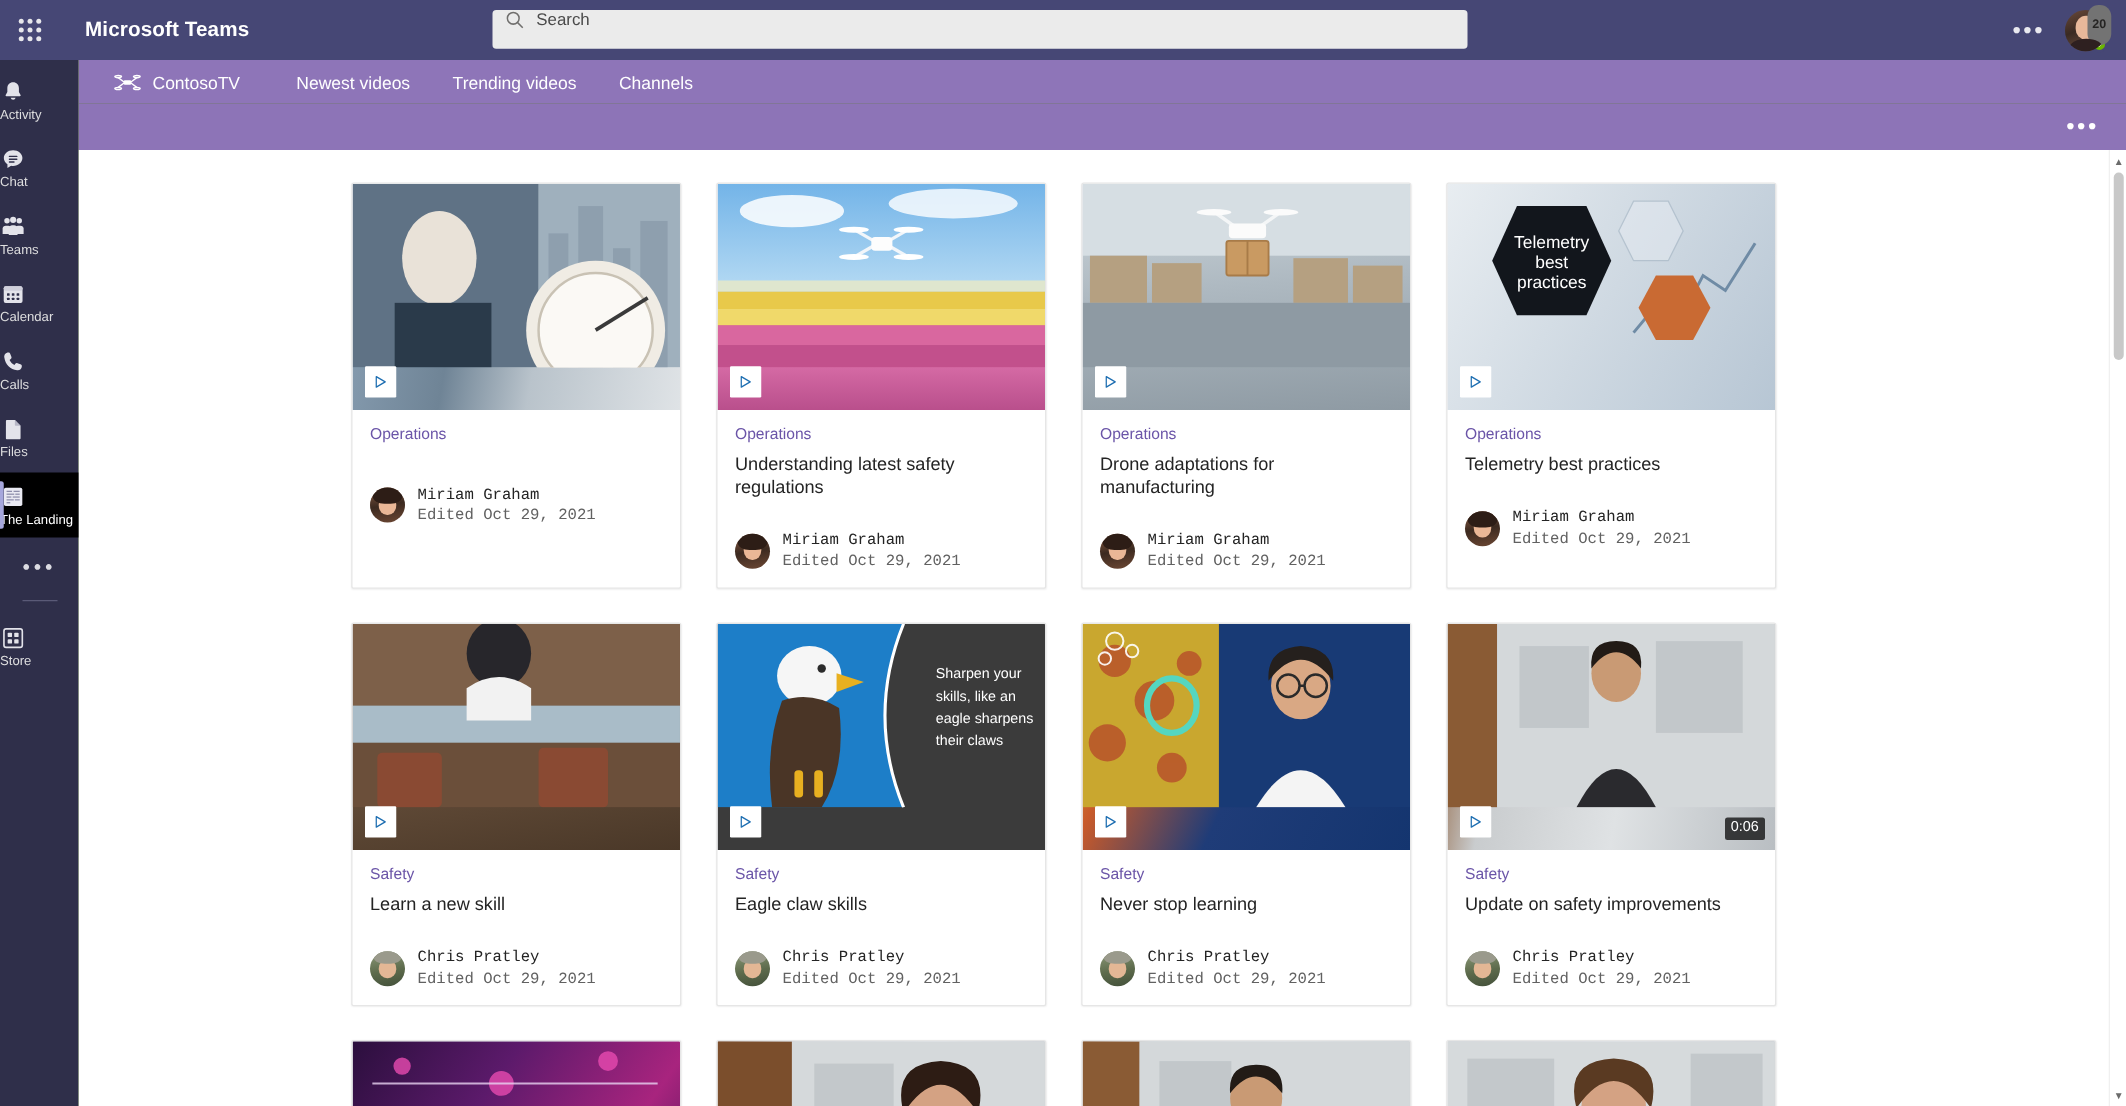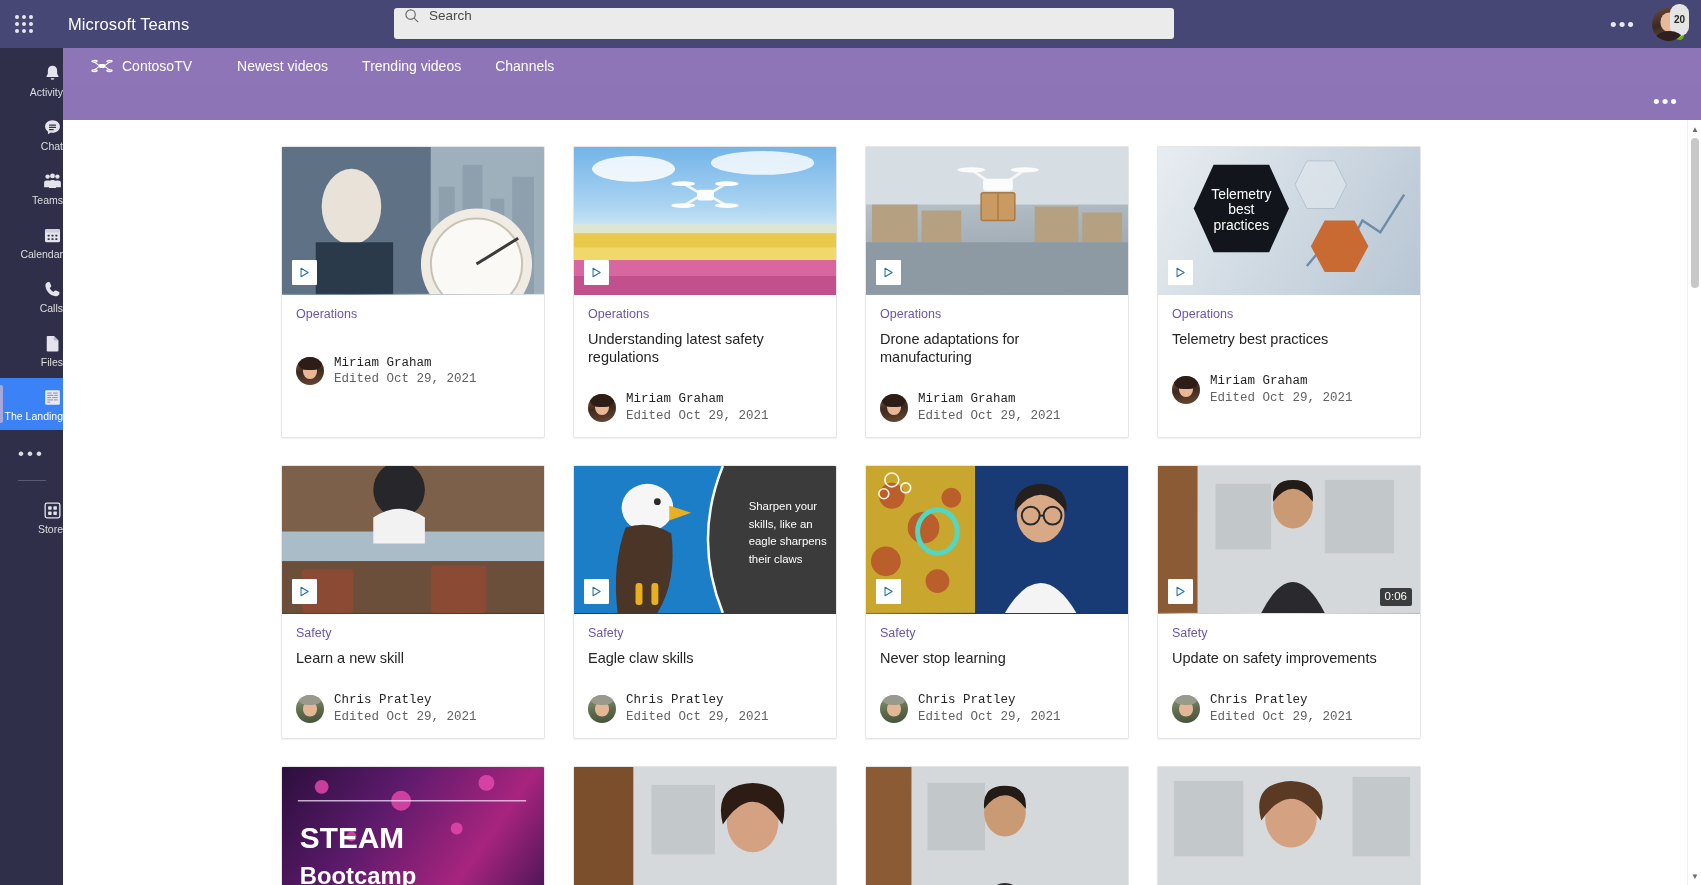--- a/index.html
+++ b/index.html
@@ -13,21 +13,21 @@
 
   
   .topbar {
     height: 48px; background: #464775; flex: 0 0 48px;
     display: flex; align-items: center; position: relative;
   }
   .waffle { width: 48px; display: flex; align-items: center; justify-content: center; cursor: pointer; }
   .waffle-grid { display: grid; grid-template-columns: repeat(3, 4px); grid-gap: 3px; }
   .waffle-grid i { width: 4px; height: 4px; border-radius: 50%; background: #e8e8ec; display: block; }
   .app-title {
-    color: #fff; font-size: 16.5px; font-weight: 400; margin-left: 20px;
+    color: #fff; font-size: 16.5px; font-weight: 700; margin-left: 20px;
     letter-spacing: .1px; white-space: nowrap;
   }
   .searchwrap {
     position: absolute; left: 394px; top: 8px; width: 780px; height: 31px;
   }
   .searchbox {
     width: 100%; height: 100%; background: #ebebeb; border-radius: 3px;
     display: flex; align-items: flex-start; padding: 0 10px; cursor: text;
   }
   .search-icon { width: 16px; height: 16px; flex: 0 0 16px; margin-right: 9px; opacity:.75;}
@@ -56,41 +56,41 @@
     width:27px; height:15px; border-radius:50% 50% 0 0; background:#2e2020; z-index:2;
   }
   .presence {
     position: absolute; right: -1px; bottom: -1px; width: 13px; height: 13px;
     border-radius: 50%; background: #6bb700; border: 2px solid #464775;
     display:flex; align-items:center; justify-content:center;
   }
   .presence svg { width: 8px; height: 8px; }
   .count-badge {
     position: absolute; right: -4px; top: -4px; min-width: 18px; height: 16px;
-    background: #e5e5e5; color: #252423; font-size: 10px; font-weight: 700;
+    background: #737373; color: #252423; font-size: 10px; font-weight: 700;
     border-radius: 9px; display: flex; align-items: center; justify-content: center;
     padding: 16px 4px; line-height: 1;
   }
 
   
   .body { flex: 1 1 auto; display: flex; min-height: 0; }
 
   
   .rail {
     width: 63px; flex: 0 0 63px; background: #2f2f4a;
     display: flex; flex-direction: column; align-items: center; padding-top: 6px;
   }
   .rail-item {
     width: 63px; height: 52px; display: flex; flex-direction: column;
-    align-items: flex-end; justify-content: center; gap: 3px; cursor: pointer;
+    align-items: flex-start; justify-content: center; gap: 3px; cursor: pointer;
     position: relative; color: #e3e3ea; margin-bottom: 2px;
   }
   .rail-item .ic { width: 21px; height: 21px; display:block; }
   .rail-item .lbl { font-size: 10.5px; line-height: 1; color: #dededf; white-space: nowrap; }
-  .rail-item.active { background: #3b82f6; }
+  .rail-item.active { background: #000000; }
   .rail-item.active::before {
     content:""; position:absolute; left:0; top:7px; bottom:7px; width:3px;
     background:#a6a7dc; border-radius: 0 2px 2px 0;
   }
   .rail-item.active .lbl { color: #fff; font-weight: 400; }
   .rail-more { color:#dcdce2; font-size:17px; letter-spacing:3px; height:44px;
     display:flex; align-items:center; justify-content:center; width:63px; cursor:pointer; }
   .rail-sep { width: 28px; height: 1px; background: #5a5a77; margin: 4px 0 10px; }
 
   
@@ -123,21 +123,21 @@
   }
   .grid {
     display: grid; grid-template-columns: repeat(4, 264px); gap: 27px 28px;
     margin-left: 218px;
   }
   .card {
     width: 264px; background: #fff; border: 1px solid #e6e6e6;
     border-radius: 2px; overflow: hidden; cursor: pointer;
     box-shadow: 0 .5px 1.5px rgba(0,0,0,.06);
   }
-  .thumb { position: relative; width: 100%; height: 148px; overflow: hidden; background:#cfd4da; }
+  .thumb { position: relative; width: 100%; height: 181px; overflow: hidden; background:#cfd4da; }
   .thumb .scene { position:absolute; inset:0; }
   .play {
     position: absolute; left: 10px; bottom: 10px; width: 25px; height: 25px;
     background: #fff; display: flex; align-items: center; justify-content: center;
     border-radius: 1px;
   }
   .play svg { width: 11px; height: 11px; }
   .dur {
     position: absolute; right: 8px; bottom: 8px; background: rgba(0,0,0,.72);
     color: #fff; font-size: 11.5px; padding: 1px 5px; border-radius: 2px; line-height:1.35;

